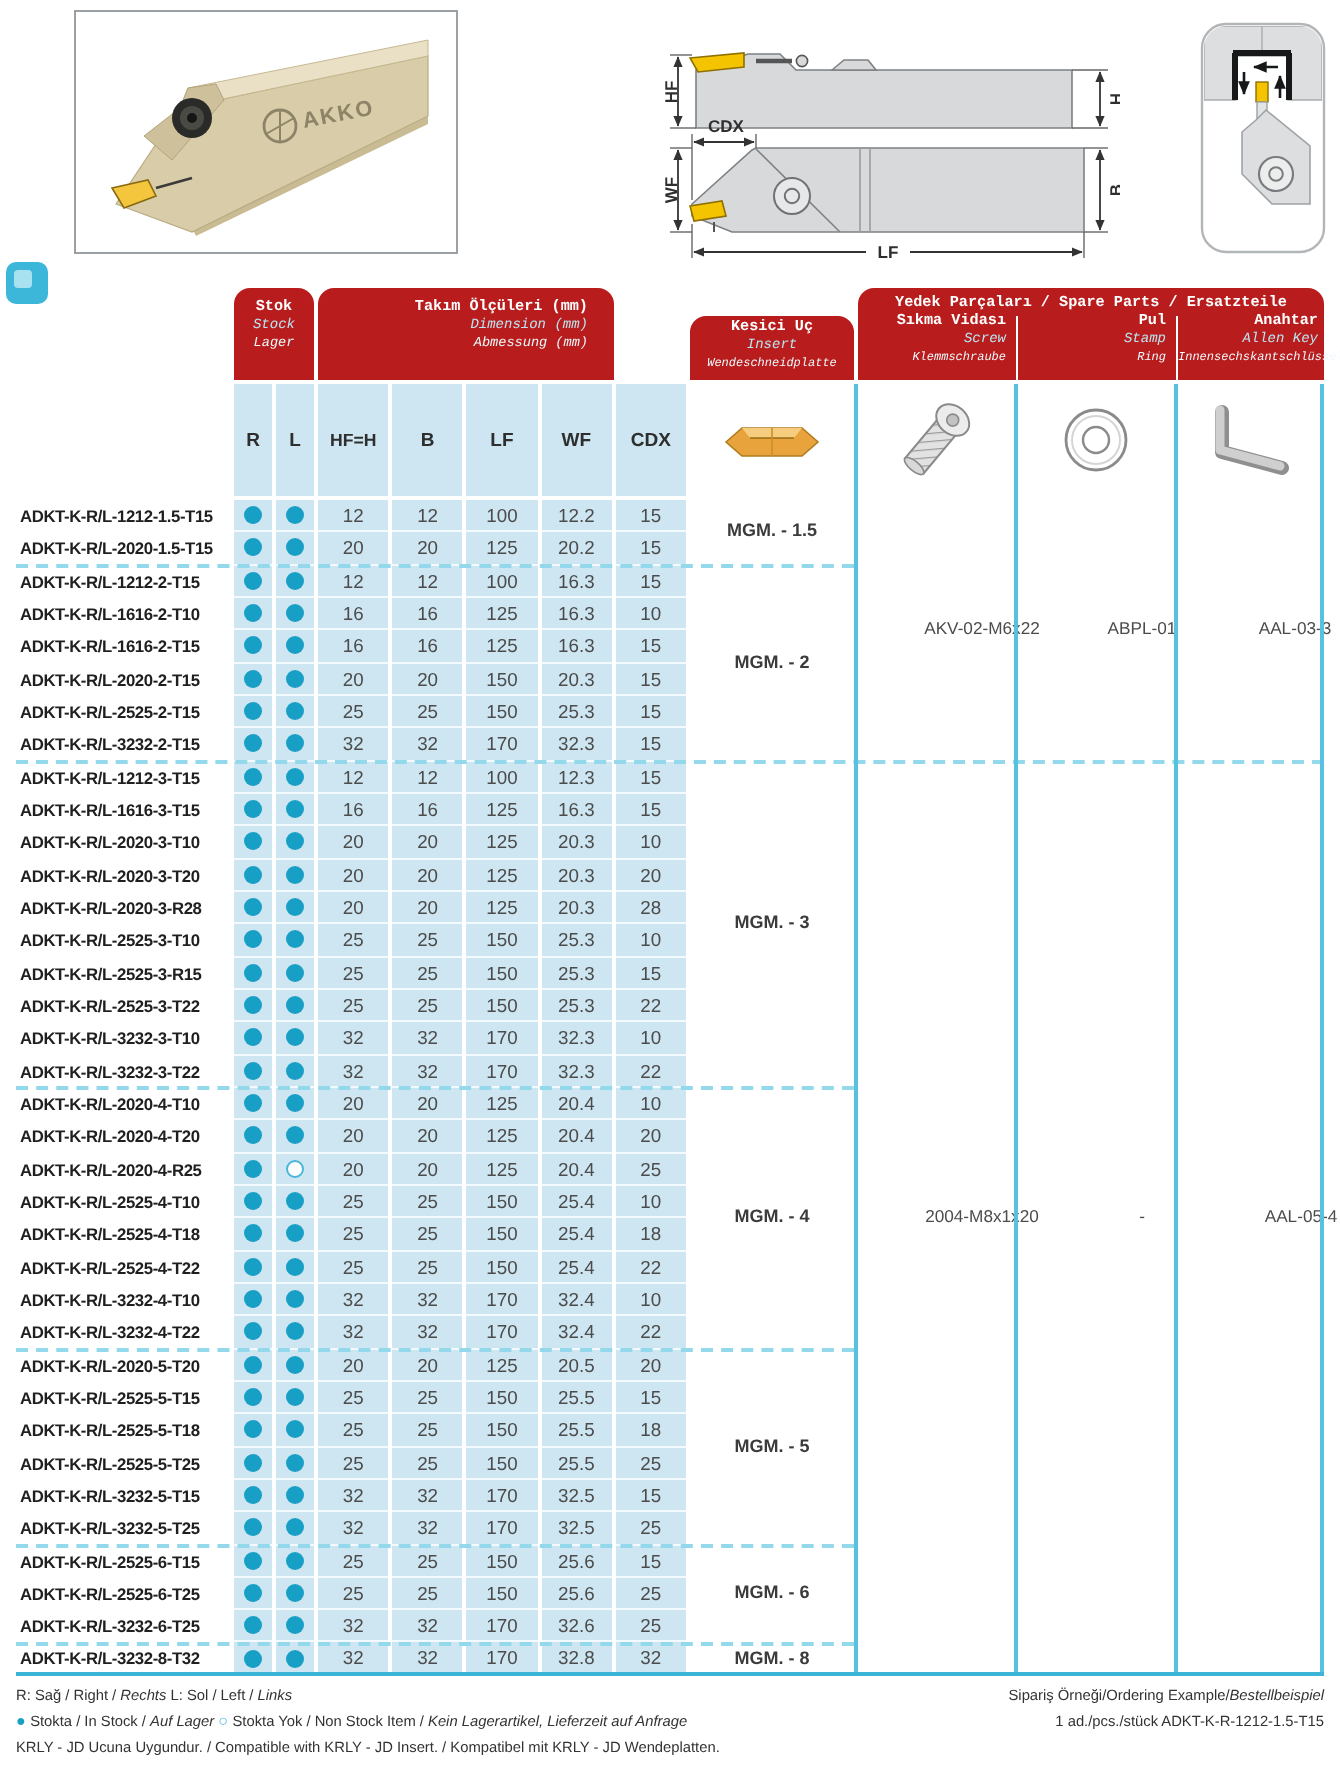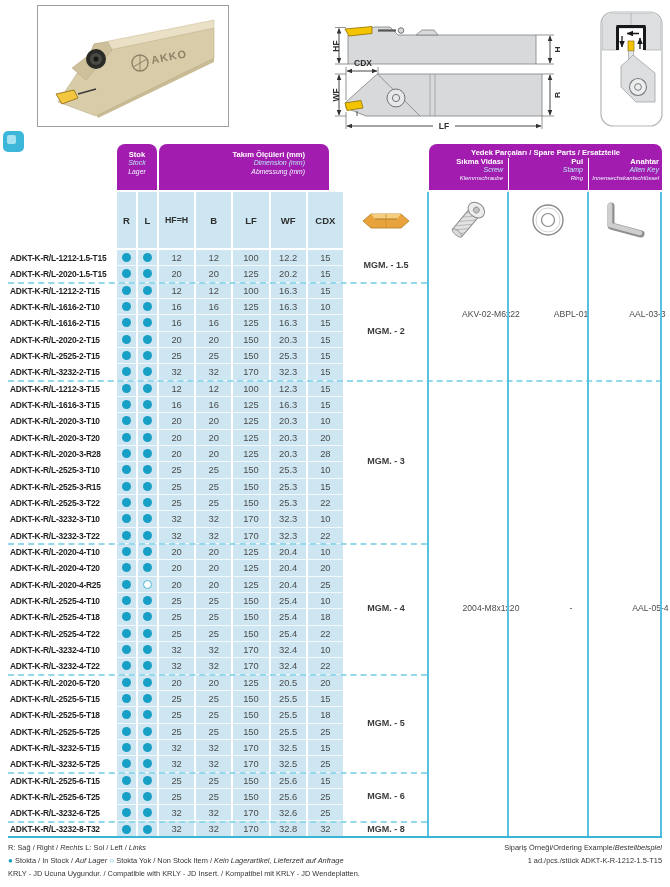--- a/index.html
+++ b/index.html
@@ -14,26 +14,26 @@
   .dim-label{font-size:8.5px;fill:#2f2f2f;font-weight:600;font-family:"Liberation Sans",sans-serif;}
   
   .tab-icon{position:absolute;left:3px;top:131px;width:21px;height:21px;border-radius:5px;
             background:#3db7d9;}
   .tab-icon .inner{position:absolute;left:4px;top:4px;width:9px;height:9px;border-radius:2px;background:#a8e2f1;}
   .code-head{position:absolute;left:8px;top:144px;width:107px;height:104px;background:#303C8E;
              border-radius:14px;color:#fff;padding:30px 0 0 24px;box-sizing:border-box;line-height:1.25;}
   .code-head .ch1{font-size:10.5px;font-weight:700;}
   .code-head .ch2{font-size:9.5px;font-weight:700;font-style:italic;color:#e3ecf8;}
   .code-head .ch3{font-size:8.4px;font-style:italic;color:#b9c6e8;}
-  .thead{position:absolute;background:#a21caf;color:#fff;box-sizing:border-box;}
+  .thead{position:absolute;background:#b91c1c;color:#fff;box-sizing:border-box;font-family:Liberation Mono, monospace;}
   .h-tr{font-size:7.6px;font-weight:700;line-height:1.25;}
   .h-en{font-size:7px;font-style:italic;color:#b9e6f3;line-height:1.2;}
   .h-de{font-size:6.8px;font-style:italic;color:#eefafd;line-height:1.2;}
   #stok-head{left:117px;top:144px;width:40px;height:46px;border-radius:8px 8px 0 0;text-align:center;padding-top:6px;}
-  #dims-head{left:159px;top:144px;width:170px;height:46px;border-radius:8px 8px 0 0;text-align:right;padding:6px 24px 0 0;}
+  #dims-head{left:159px;top:144px;width:148px;height:46px;border-radius:8px 8px 0 0;text-align:right;padding:6px 13px 0 0;}
   #insert-head{left:345px;top:158px;width:82px;height:32px;border-radius:8px 8px 0 0;text-align:center;padding-top:2px;}
   #insert-head .h-de{font-size:6px;}
   #yedek-head{left:429px;top:144px;width:233px;height:46px;border-radius:8px 8px 0 0;}
   .yedek-title{text-align:center;font-size:7.6px;font-weight:700;padding-top:4px;}
   .ycell{position:absolute;top:13px;text-align:right;}
   .ycell .h-de{font-size:6px;}
   #ycell-screw{left:2px;width:72px;}
   #ycell-washer{left:82px;width:72px;}
   #ycell-key{left:160px;width:70px;}
   .ysep{position:absolute;top:14px;bottom:0;width:1.5px;background:#fff;}
@@ -173,20 +173,25 @@
     <div class="h-en">Stock</div>
     <div class="h-de">Lager</div>
   </div>
 
   <div class="thead" id="dims-head">
     <div class="h-tr">Takım Ölçüleri (mm)</div>
     <div class="h-en">Dimension (mm)</div>
     <div class="h-de">Abmessung (mm)</div>
   </div>
 
+  <div class="thead" id="insert-head">
+    <div class="h-tr">Kesici Uç</div>
+    <div class="h-en">Insert</div>
+    <div class="h-de">Wendeschneidplatte</div>
+  </div>
 
   <div class="thead" id="yedek-head">
     <div class="yedek-title">Yedek Parçaları / Spare Parts / Ersatzteile</div>
     <div class="ycell" id="ycell-screw">
       <div class="h-tr">Sıkma Vidası</div>
       <div class="h-en">Screw</div>
       <div class="h-de">Klemmschraube</div>
     </div>
     <div class="ycell" id="ycell-washer">
       <div class="h-tr">Pul</div>

